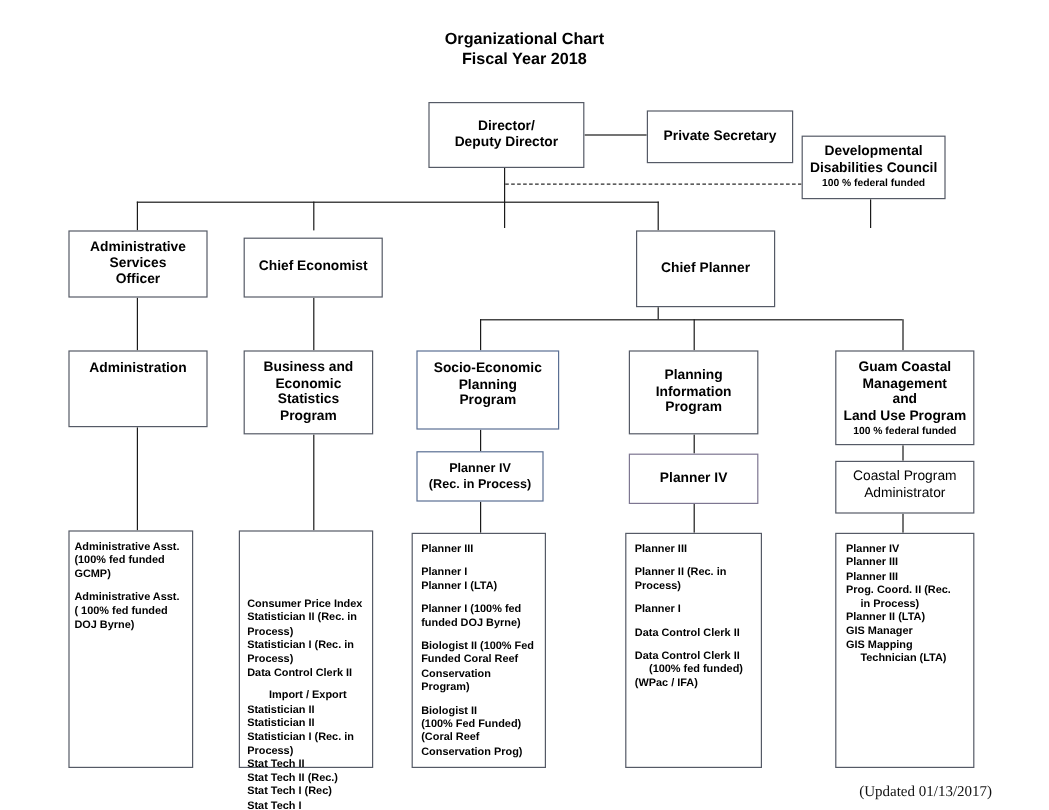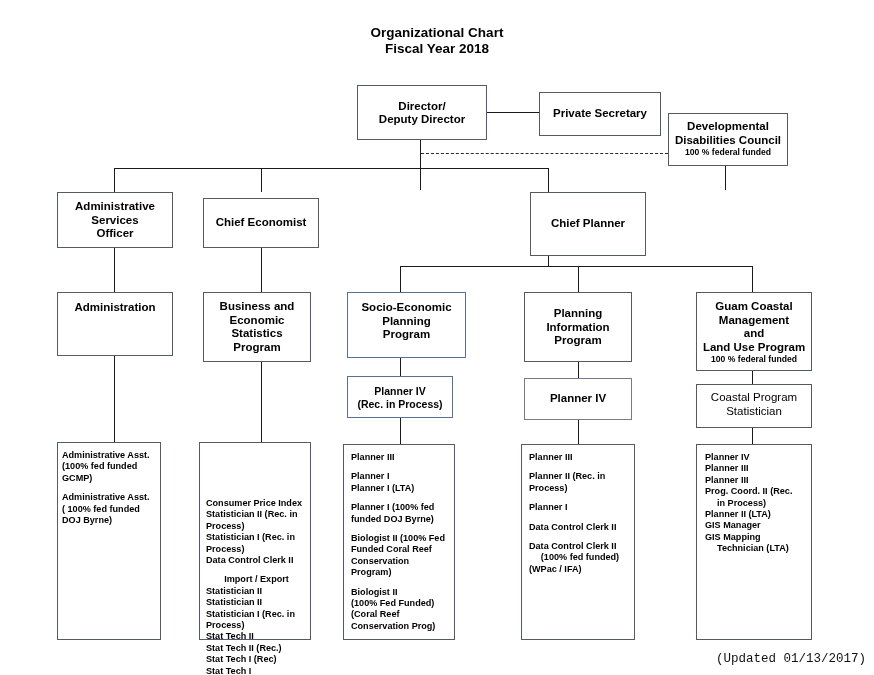--- a/index.html
+++ b/index.html
@@ -11,21 +11,21 @@
     overflow:hidden;
   }
   #chart{position:relative;width:874px;height:675px;}
 
   
   .title{
     position:absolute;left:0;right:0;text-align:center;
     font-weight:bold;font-size:13.5px;line-height:16px;
   }
   .footer{
-    position:absolute;font-family:Liberation Mono, monospace;
+    position:absolute;font-family:Liberation Serif, serif;
     font-size:12.5px;color:#111;
   }
 
   
   .box{
     position:absolute;
     border:1.3px solid #555a66;
     background:#fff;
     box-sizing:border-box;
     font-size:10.5px;
@@ -187,21 +187,21 @@
   </div>
 
   <div class="box ctr" style="left:524px;top:378px;width:108px;height:42px;border-color:#7d7691;">
     <div class="inner vc b-title">Planner IV</div>
   </div>
 
   <div class="box ctr" style="left:696px;top:384px;width:116px;height:44px;">
     <div class="inner" style="top:6px;">
       <div class="b-title" style="font-weight:normal;">
         <span>Coastal Program</span><br>
-        <span>Statistician</span>
+        <span>Administrator</span>
       </div>
     </div>
   </div>
 
   <div class="box" style="left:57px;top:442px;width:104px;height:198px;">
     <div class="b-list ctr2" style="position:absolute;left:4px;right:4px;top:7px;">
         <span class="ind">Administrative Asst.</span>
         <span class="ind">(100% fed funded</span>
         <span class="ind">GCMP)</span>
         <span class="sp"></span>

